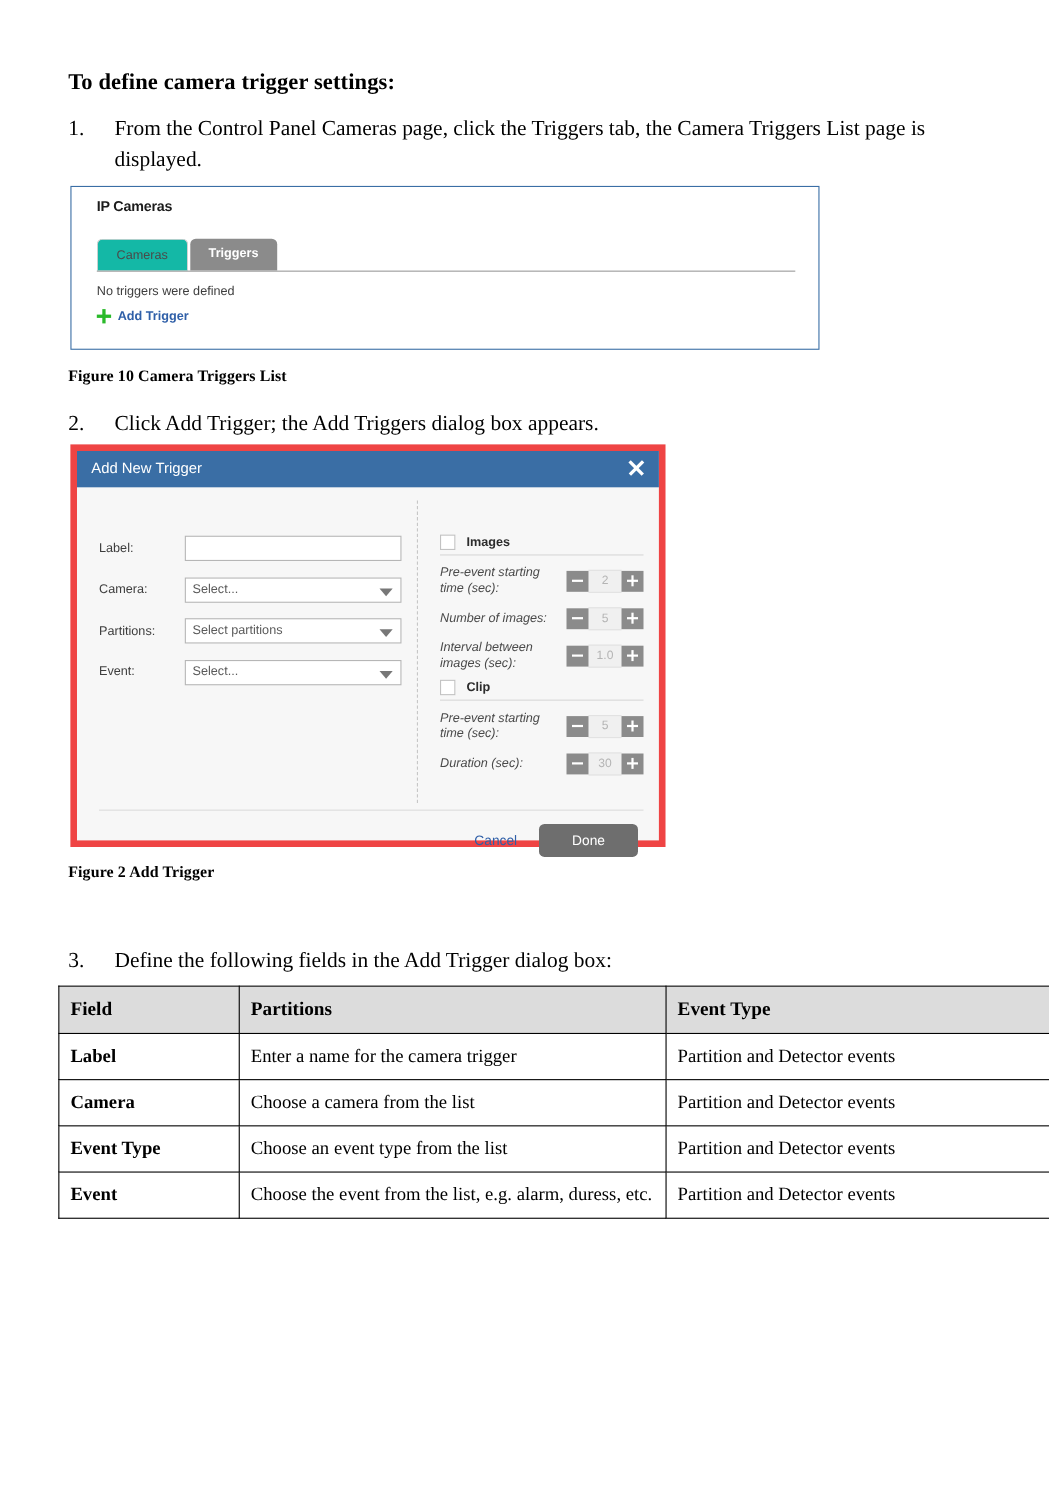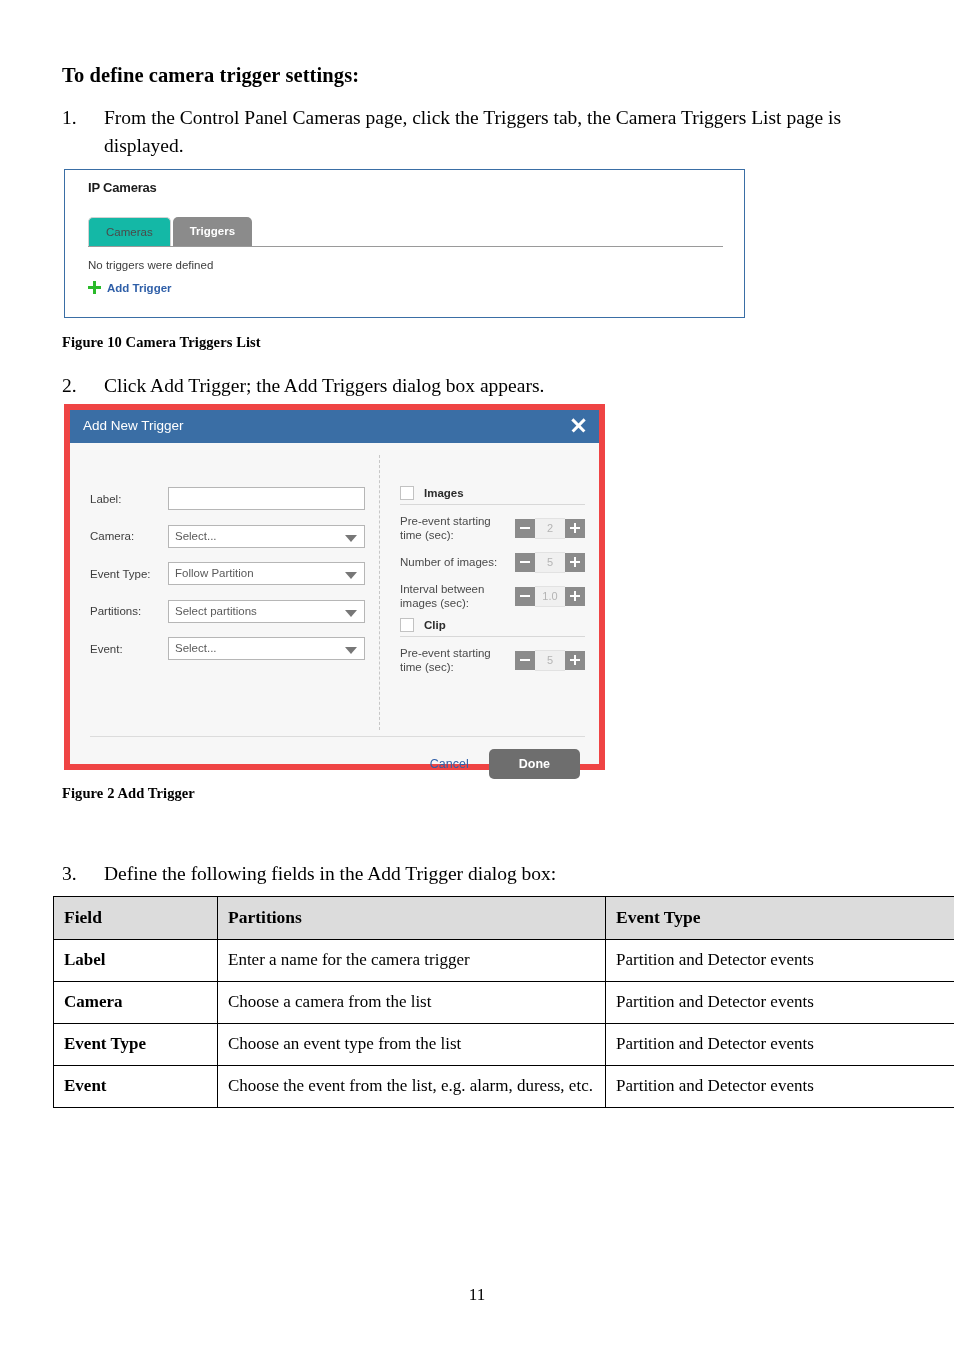--- a/index.html
+++ b/index.html
@@ -296,20 +296,21 @@
     align-items: center;
     min-height: 32px;
     margin-bottom: 2px;
   }
   .spin-label {
     flex: 1;
     font-size: 11.5px;
     color: #4a4a4a;
     line-height: 14px;
     padding-right: 6px;
+    font-style: italic;
   }
   .stepper {
     display: flex;
     align-items: center;
     flex: 0 0 auto;
   }
   .step-btn {
     width: 20px;
     height: 19px;
     background: #8b8b8b;
@@ -366,21 +367,21 @@
   }
   #cancel-button {
     font-size: 12.5px;
     color: #2f5fa8;
     margin-right: 20px;
   }
   #done-button {
     background: #6e6e6e;
     color: #ffffff;
     font-size: 12.5px;
-    font-weight: bold;
+    font-weight: normal;
     padding: 8px 30px;
     border-radius: 5px;
   }
 
   
   #field-table {
     position: absolute;
     left: 53px;
     top: 896px;
     width: 843px;
@@ -463,27 +464,20 @@
         </div>
 
         <div class="form-row">
           <span class="form-label">Camera:</span>
           <span class="form-control">
             <span class="value">Select...</span>
             <span class="caret-icon"></span>
           </span>
         </div>
 
-        <div class="form-row">
-          <span class="form-label">Event Type:</span>
-          <span class="form-control">
-            <span class="value">Follow Partition</span>
-            <span class="caret-icon"></span>
-          </span>
-        </div>
 
         <div class="form-row">
           <span class="form-label">Partitions:</span>
           <span class="form-control">
             <span class="value">Select partitions</span>
             <span class="caret-icon"></span>
           </span>
         </div>
 
         <div class="form-row">
@@ -539,20 +533,28 @@
 
         <div class="spin-row">
           <span class="spin-label">Pre-event starting time (sec):</span>
           <span class="stepper">
             <span class="step-btn minus"></span>
             <span class="step-value">5</span>
             <span class="step-btn plus"></span>
           </span>
         </div>
 
+        <div class="spin-row">
+          <span class="spin-label">Duration (sec):</span>
+          <span class="stepper">
+            <span class="step-btn minus"></span>
+            <span class="step-value">30</span>
+            <span class="step-btn plus"></span>
+          </span>
+        </div>
 
       </div>
 
       <div id="dialog-footer-rule"></div>
       <div id="dialog-footer">
         <span id="cancel-button">Cancel</span>
         <span id="done-button">Done</span>
       </div>
 
     </div>
@@ -590,15 +592,14 @@
         <td class="col-event">Partition and Detector events</td>
       </tr>
       <tr>
         <td class="col-field">Event</td>
         <td class="col-desc">Choose the event from the list, e.g. alarm, duress, etc.</td>
         <td class="col-event">Partition and Detector events</td>
       </tr>
     </tbody>
   </table>
 
-  <div class="page-number">11</div>
 
 </div>
 
 </body></html>

